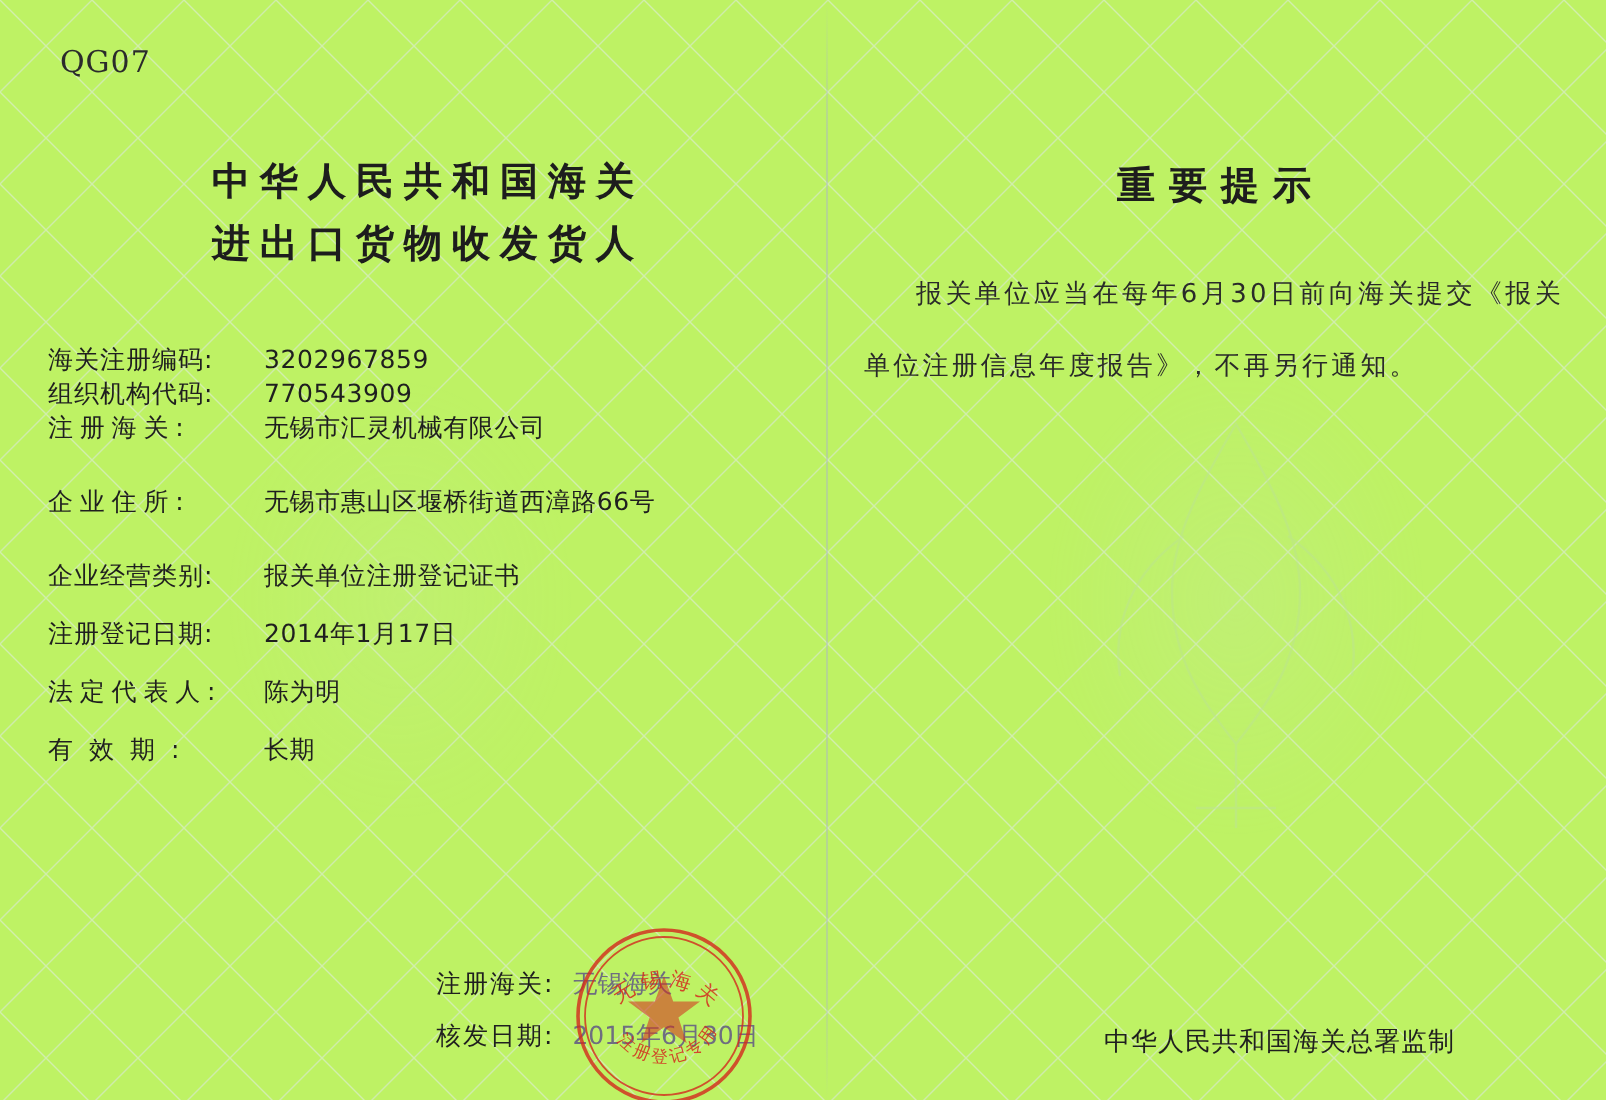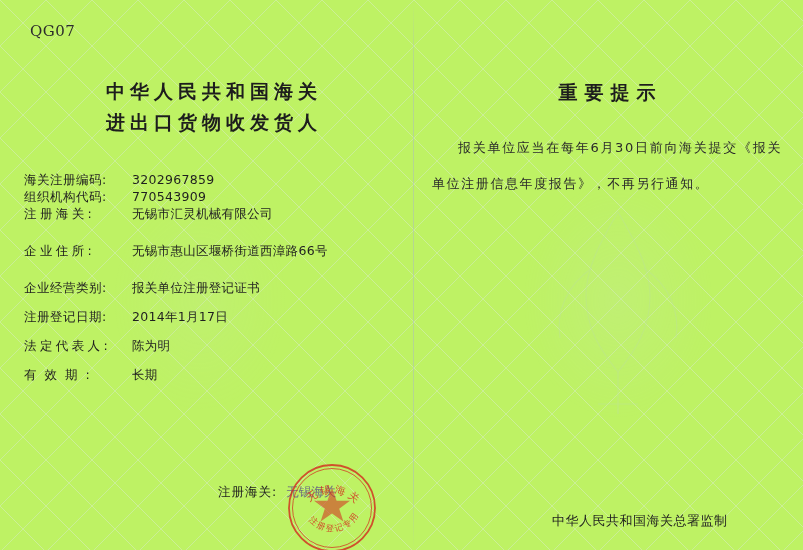--- a/index.html
+++ b/index.html
@@ -233,20 +233,24 @@
         <td class="field-value">长期</td>
       </tr>
     </tbody>
       </table>
   </div>
 
   <div class="sign-block">
     <div class="sign-row">
       <span class="sign-label">注册海关:</span>
       <span class="sign-value">无锡海关</span>
+    </div>
+    <div class="sign-row">
+      <span class="sign-label">核发日期:</span>
+      <span class="sign-value">2015年6月30日</span>
     </div>
   </div>
 
   <svg class="seal" viewBox="0 0 92 92">
     <g fill="none" stroke="#d42a1e" stroke-width="1.8" opacity="0.8">
       <circle cx="46" cy="46" r="43"></circle>
       <circle cx="46" cy="46" r="39.5" stroke-width="0.9"></circle>
     </g>
     <path d="M46 26 L50.6 38.8 L64 38.8 L53.2 46.8 L57.4 59.6 L46 51.6 L34.6 59.6 L38.8 46.8 L28 38.8 L41.4 38.8 Z" fill="#d42a1e" opacity="0.55"></path>
     <defs>

